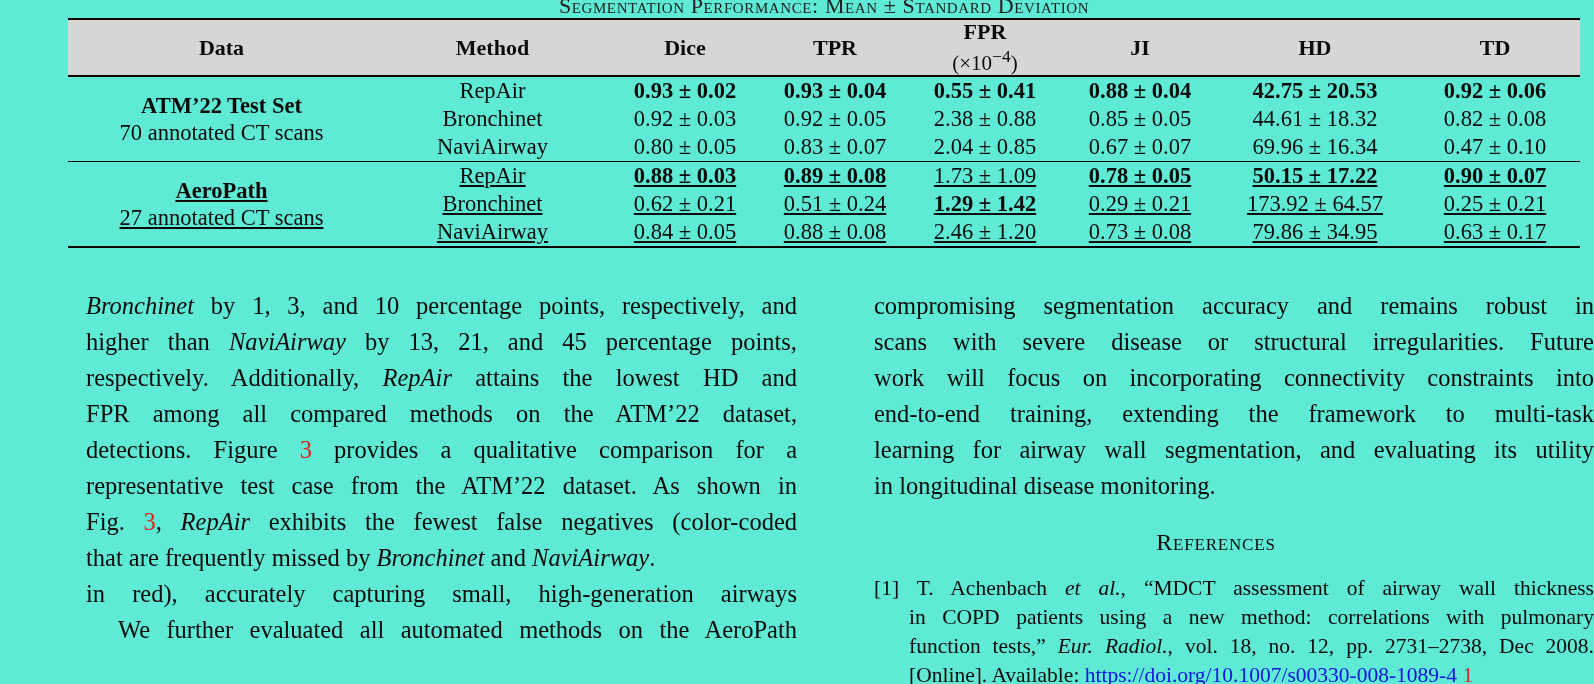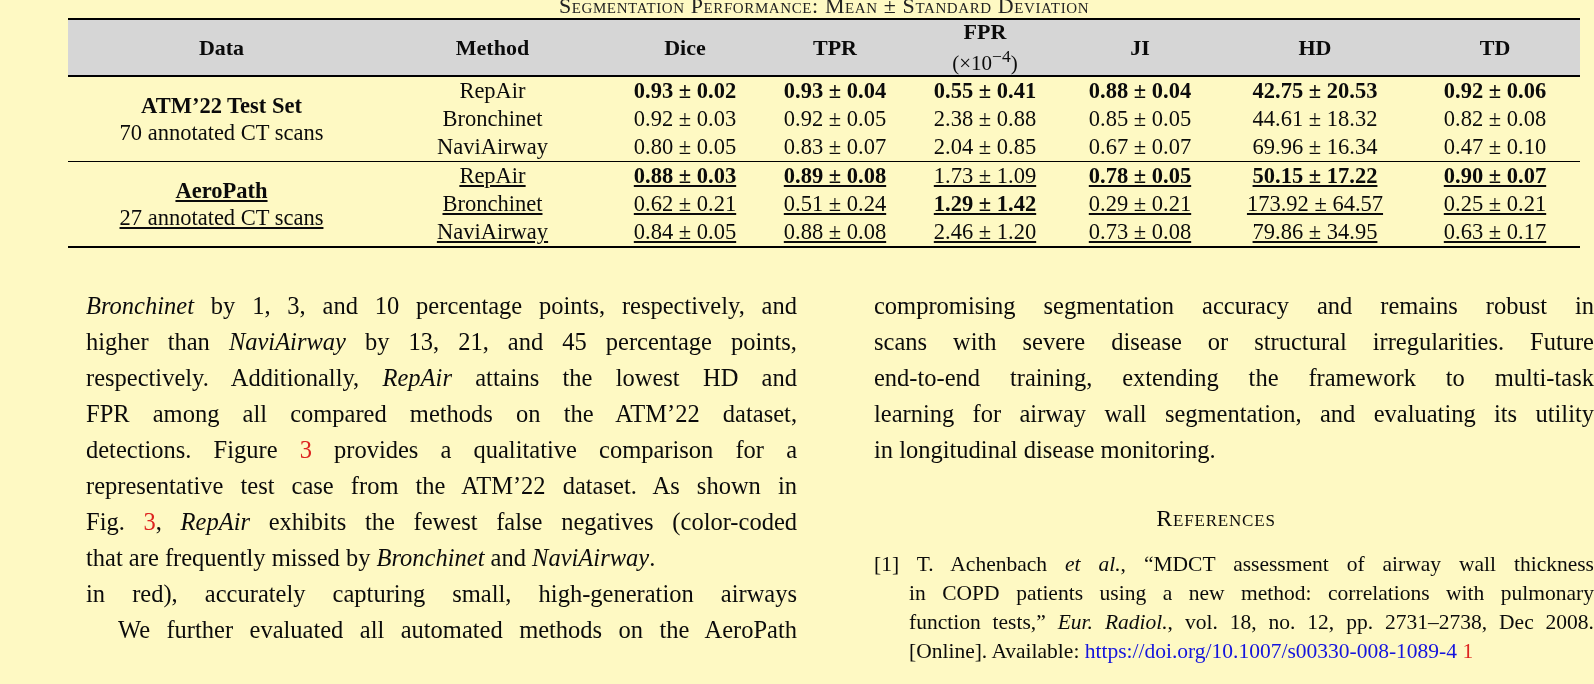--- a/index.html
+++ b/index.html
@@ -1,17 +1,17 @@
 <!DOCTYPE html>
 <html><head>
 <meta charset="utf-8">
 <style>
   html,body{margin:0;padding:0;background:#fff;}
   #page{
-    position:relative;width:1594px;height:684px;overflow:hidden;background:#fef9c3;
+    position:relative;width:1594px;height:684px;overflow:hidden;background:#5eead4;
     font-family:"Liberation Serif","DejaVu Serif",serif;color:#0b0b0b;
   }
   
   .table-title{
     position:absolute;top:-7px;left:68px;width:1512px;text-align:center;
     font-variant:small-caps;font-size:22px;letter-spacing:.6px;color:#222;
   }
   #perf-table{
     position:absolute;top:18px;left:68px;width:1512px;
     border-collapse:collapse;table-layout:fixed;
@@ -37,21 +37,21 @@
   #right-col{left:838px;width:756px;}
   .line{
     font-size:24.5px;line-height:36px;height:36px;
     text-align:justify;text-align-last:justify;white-space:nowrap;margin-left:36px;
   }
   .line.end{text-align-last:left;}
   .line.indent{padding-left:32px;box-sizing:border-box;}
   .it{font-style:italic;}
   .ref-heading{
     text-align:center;font-variant:small-caps;font-size:24px;letter-spacing:.8px;
-    margin-top:32px;height:36px;line-height:36px;
+    margin-top:20px;height:36px;line-height:36px;
   }
   #refs{margin-top:14px;}
   #refs .line{font-size:21.5px;line-height:29px;height:29px;}
   #refs .line.cont{padding-left:35px;box-sizing:border-box;}
 </style>
 </head>
 <body>
 
 <div id="page">
 
@@ -162,20 +162,21 @@
       <div class="line"><span>Fig. </span><span style="color: rgb(221, 36, 32);">3</span><span>, </span><span class="it">RepAir</span><span> exhibits the fewest false negatives (color-coded</span></div>
       <div class="line end"><span>that are frequently missed by </span><span class="it">Bronchinet</span><span> and </span><span class="it">NaviAirway</span><span>.</span></div>
       <div class="line"><span>in red), accurately capturing small, high-generation airways</span></div>
       <div class="line indent"><span>We further evaluated all automated methods on the AeroPath</span></div>
     </div>
 
   <div id="right-col" class="col">
     <div id="right-lines">
         <div class="line"><span>compromising segmentation accuracy and remains robust in</span></div>
         <div class="line"><span>scans with severe disease or structural irregularities. Future</span></div>
+        <div class="line"><span>work will focus on incorporating connectivity constraints into</span></div>
         <div class="line"><span>end-to-end training, extending the framework to multi-task</span></div>
         <div class="line"><span>learning for airway wall segmentation, and evaluating its utility</span></div>
         <div class="line end"><span>in longitudinal disease monitoring.</span></div>
       </div>
     <div class="ref-heading">References</div>
     <div id="refs">
         <div class="line"><span>[1]  T. Achenbach </span><span class="it">et al.</span><span>, “MDCT assessment of airway wall thickness</span></div>
         <div class="line cont"><span>in COPD patients using a new method: correlations with pulmonary</span></div>
         <div class="line cont"><span>function tests,” </span><span class="it">Eur. Radiol.</span><span>, vol. 18, no. 12, pp. 2731–2738, Dec 2008.</span></div>
         <div class="line cont end"><span>[Online]. Available: </span><span style="color: rgb(20, 20, 221);">https://doi.org/10.1007/s00330-008-1089-4</span><span> </span><span style="color: rgb(221, 36, 32);">1</span></div>

